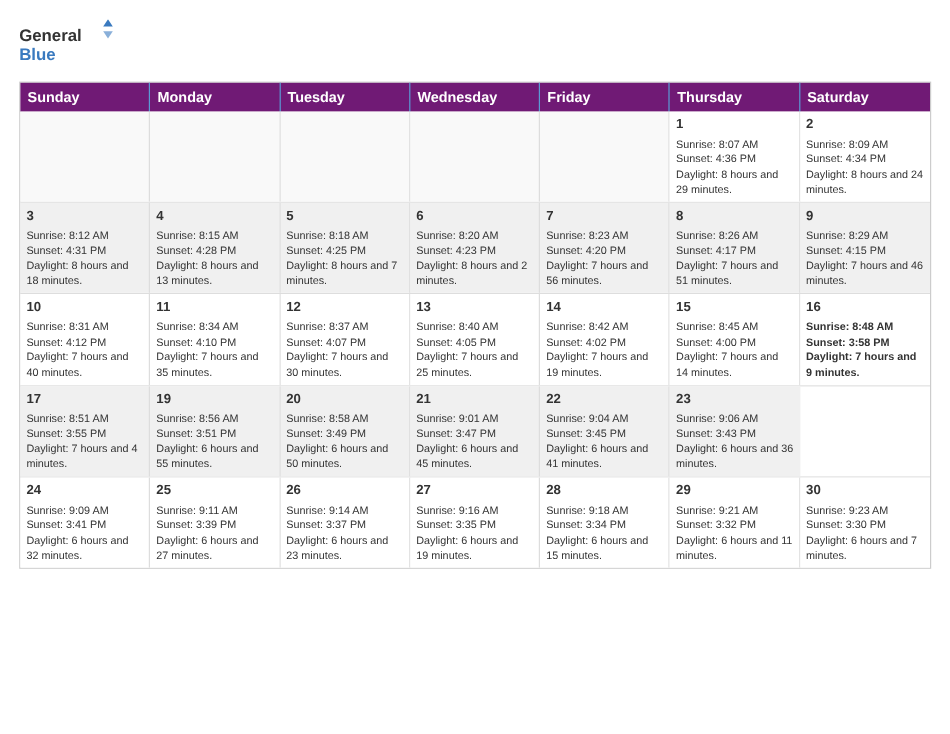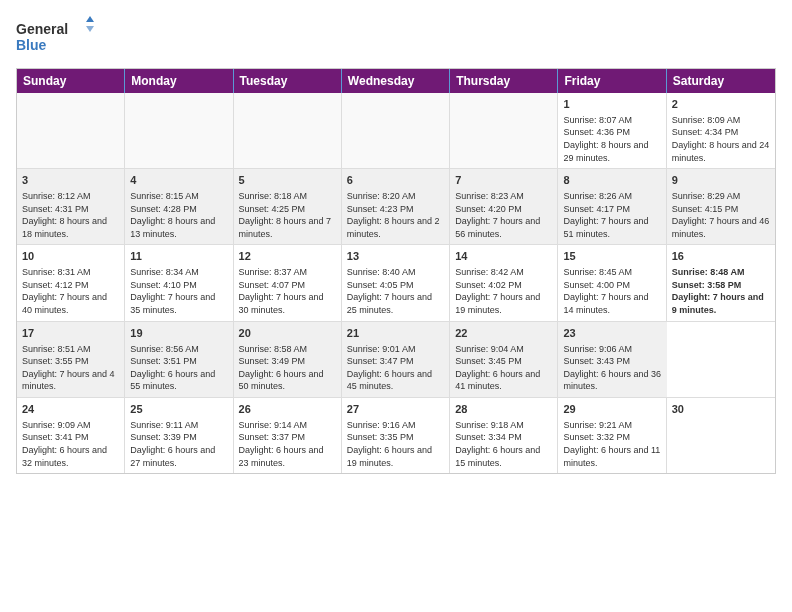--- a/index.html
+++ b/index.html
@@ -111,22 +111,22 @@
       <div class="location"></div>
     </div>
   </div>
 
   <div class="calendar">
     <div class="cal-header" id="cal-header">
         <div class="cal-header-cell">Sunday</div>
         <div class="cal-header-cell">Monday</div>
         <div class="cal-header-cell">Tuesday</div>
         <div class="cal-header-cell">Wednesday</div>
+        <div class="cal-header-cell">Friday</div>
         <div class="cal-header-cell">Thursday</div>
-        <div class="cal-header-cell">Friday</div>
         <div class="cal-header-cell">Saturday</div>
       </div>
     <div class="cal-body" id="cal-body">
         <div class="cal-row">
           <div class="cal-cell empty"></div>
           <div class="cal-cell empty"></div>
           <div class="cal-cell empty"></div>
           <div class="cal-cell empty"></div>
           <div class="cal-cell empty"></div>
           <div class="cal-cell">
@@ -300,17 +300,20 @@
 Daylight: 6 hours and 15 minutes.</div>
           </div>
           <div class="cal-cell">
             <div class="day-num">29</div>
             <div class="cell-text" style="white-space: pre-line;">Sunrise: 9:21 AM
 Sunset: 3:32 PM
 Daylight: 6 hours and 11 minutes.</div>
           </div>
           <div class="cal-cell">
             <div class="day-num">30</div>
+            <div class="cell-text" style="white-space: pre-line;">Sunrise: 9:23 AM
+Sunset: 3:30 PM
+Daylight: 6 hours and 7 minutes.</div>
           </div>
         </div>
       </div>
   </div>
 </div>
 
 </body></html>

